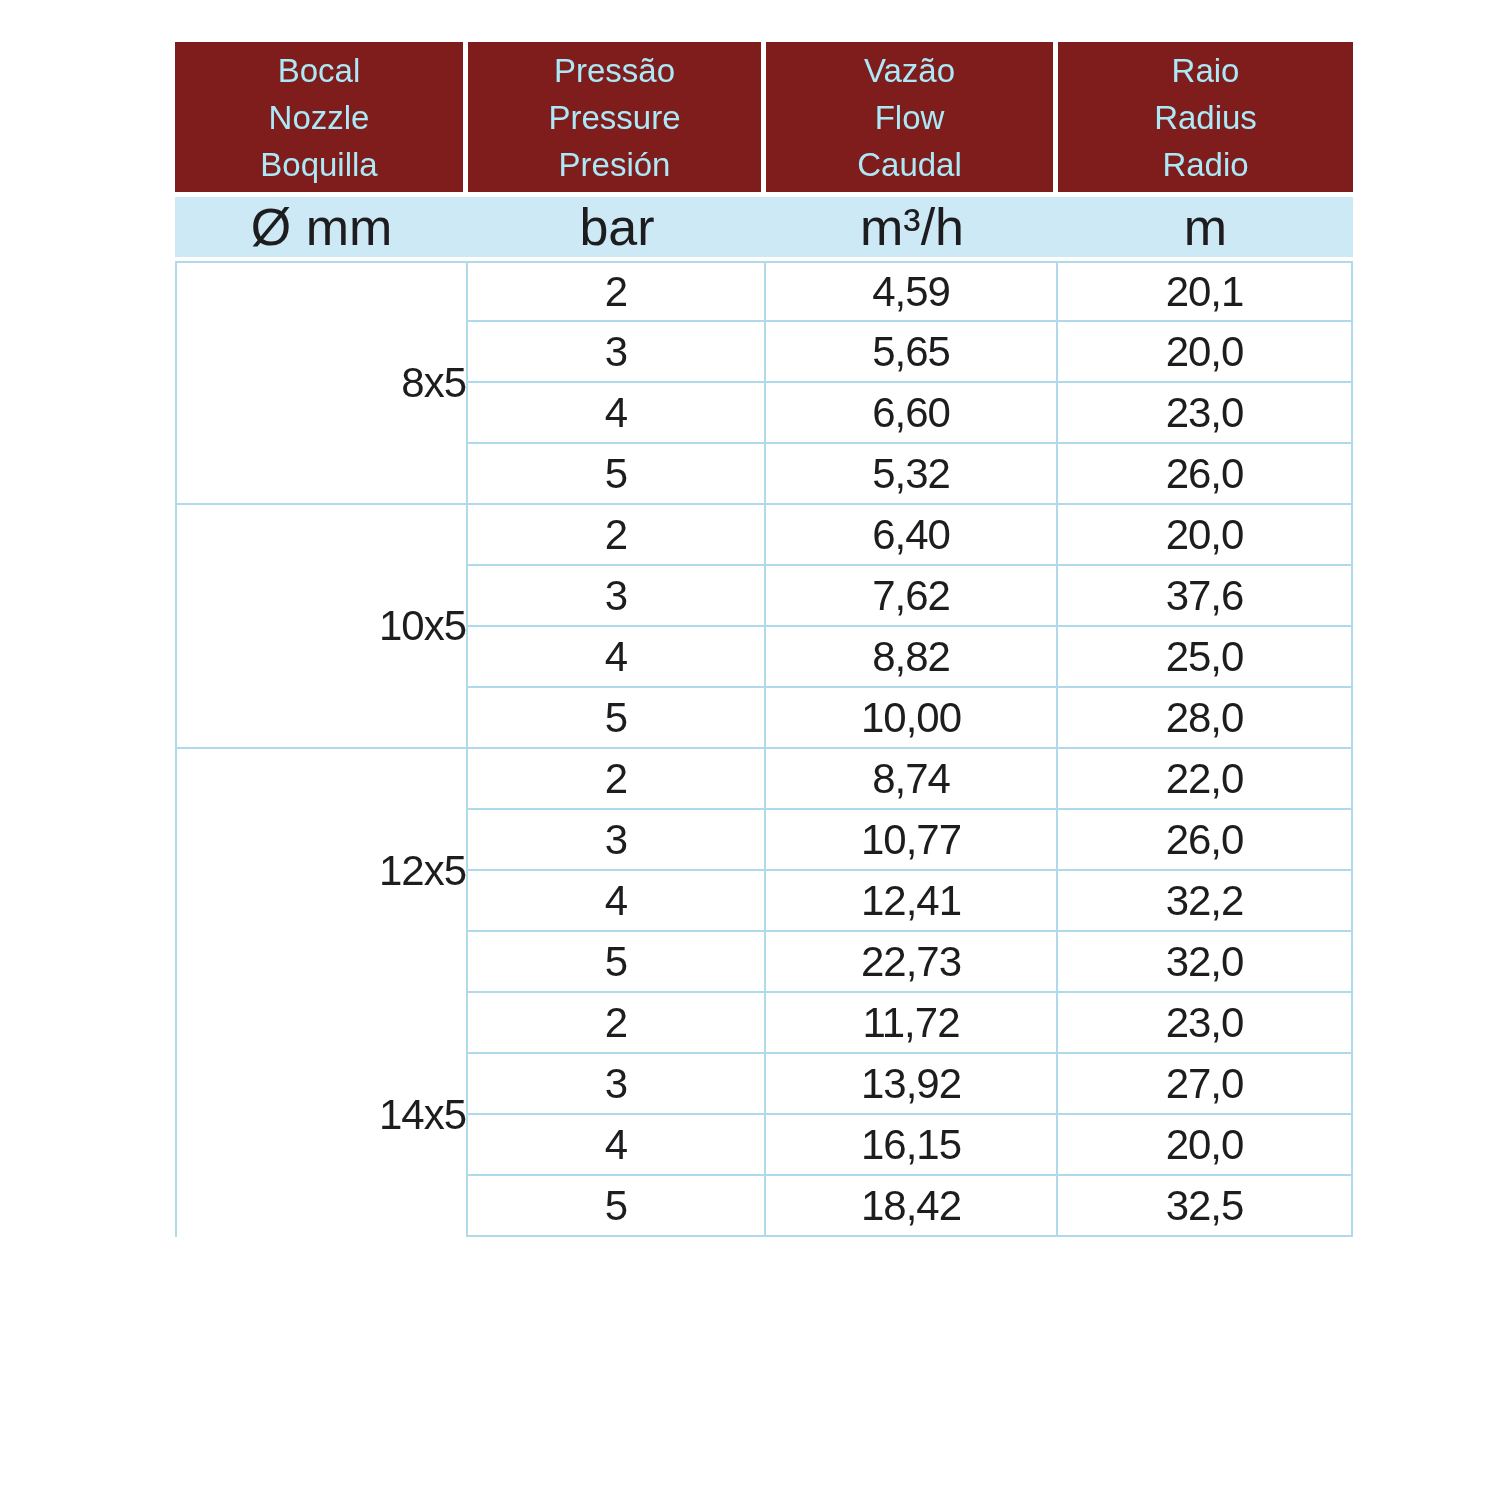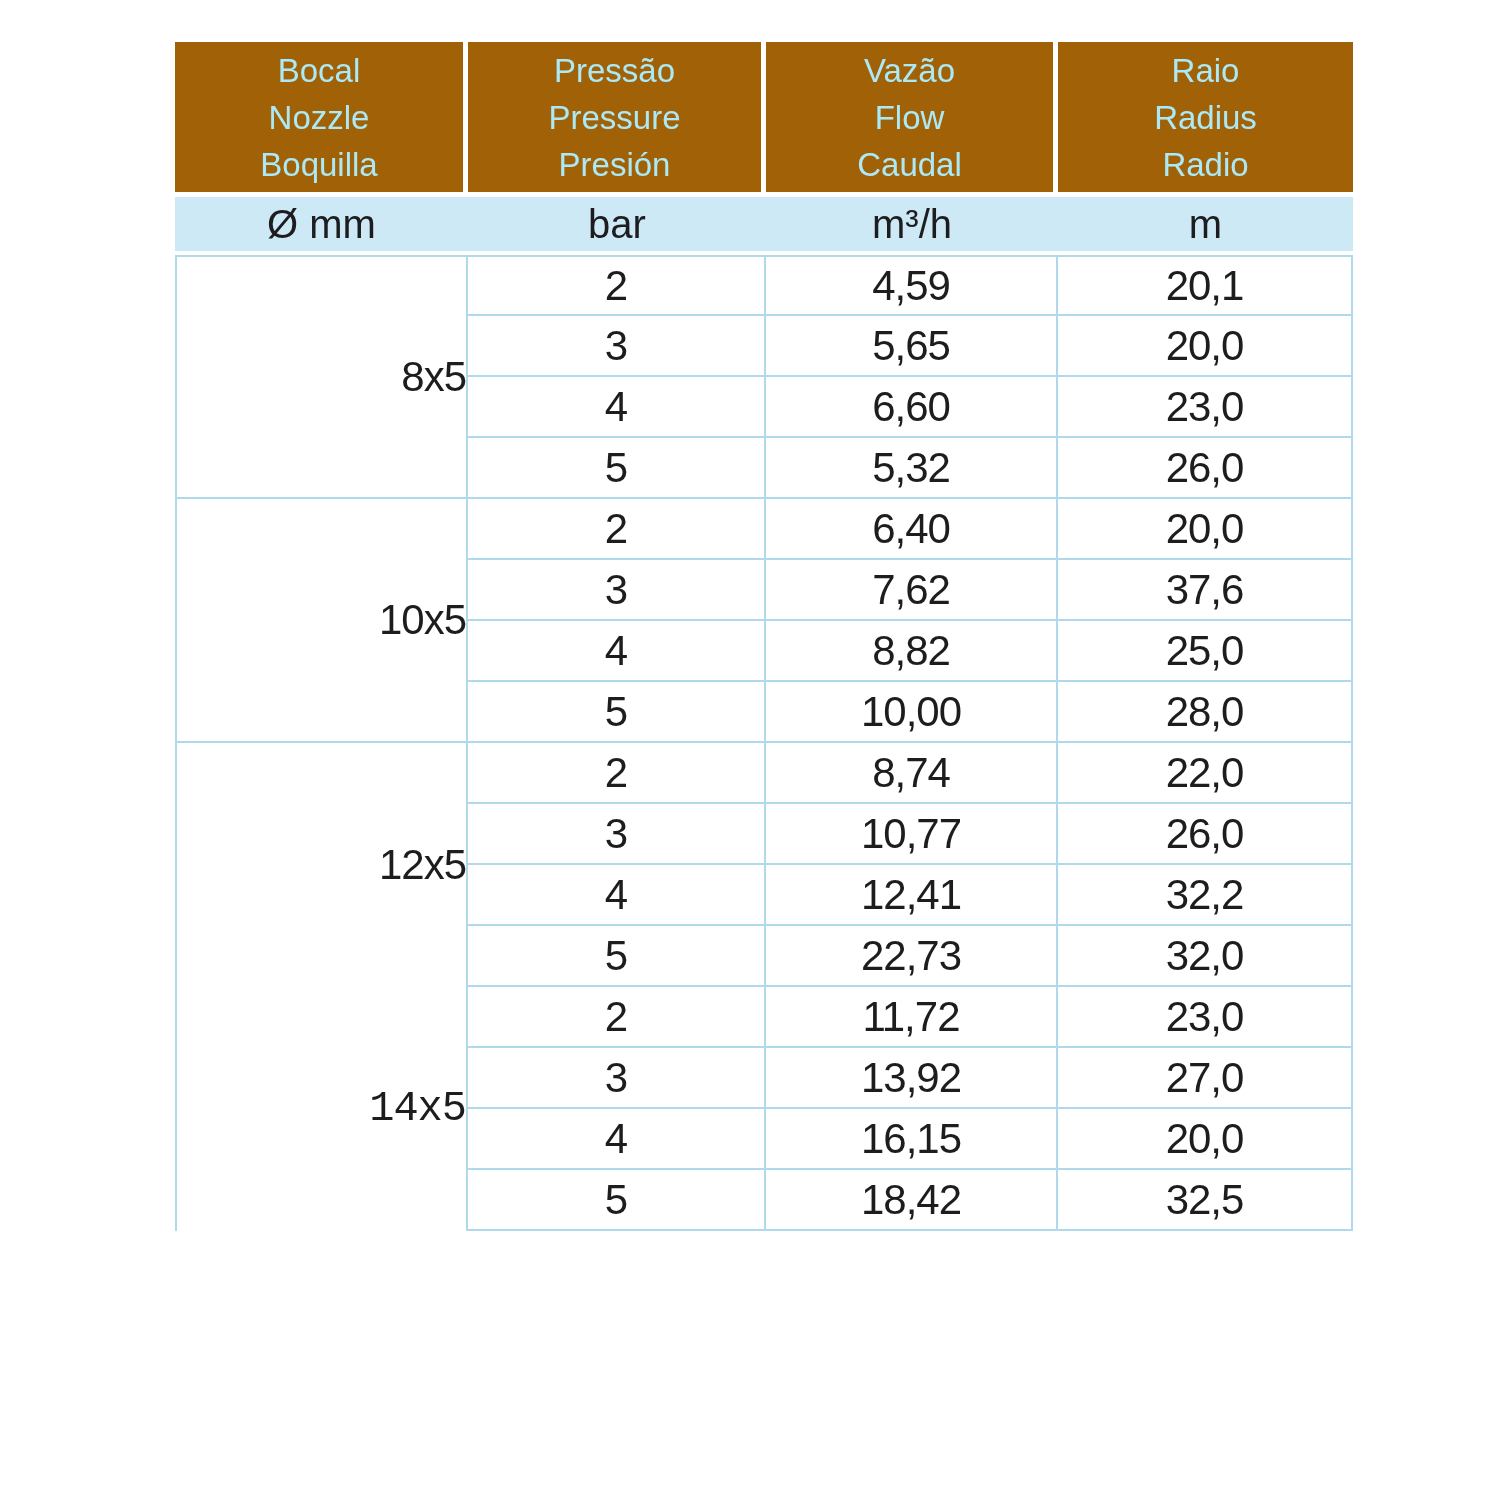--- a/index.html
+++ b/index.html
@@ -28,37 +28,37 @@
     width: 1178px;
   }
   table.spec-table th,
   table.spec-table td {
     box-sizing: border-box;
     padding: 0;
     margin: 0;
   }
   
   th.main {
-    background: #a16207;
+    background: #7f1d1d;
     color: #ace9f7;
     font-weight: normal;
     font-size: 33px;
     line-height: 47px;
     height: 155px;
     text-align: center;
     vertical-align: middle;
     white-space: pre-line;
     border-bottom: 5px solid #ffffff;
   }
   th.main.sep { border-right: 5px solid #ffffff; }
   
   td.unit {
     background: #cde9f5;
     color: #1d1d1f;
-    font-size: 40px;
+    font-size: 52px;
     height: 58px;
     text-align: center;
     vertical-align: middle;
     border-bottom: 4px solid #ffffff;
   }
   
   td.cell {
     background: #ffffff;
     color: #1d1d1f;
     font-size: 42px;
@@ -66,21 +66,21 @@
     height: 61px;
     text-align: center;
     vertical-align: middle;
     border-bottom: 2px solid #b0d9eb;
     border-right: 2px solid #b0d9eb;
   }
   tbody tr.first-data-row td.cell { border-top: 2px solid #b0d9eb; }
   td.cell.nozzle { border-left: 2px solid #b0d9eb; text-align: right; }
   
   td.cell.nozzle.g2 { border-bottom: none; margin-left: 44px; }
-  td.cell.nozzle.g3 { border-bottom: none; font-family: Liberation Mono, monospace; }
+  td.cell.nozzle.g3 { border-bottom: none; }
 </style>
 </head>
 <body>
 
 <div class="canvas">
   <div class="table-wrap">
     <table class="spec-table">
       <colgroup>
         <col style="width:293px">
         <col style="width:298px">

